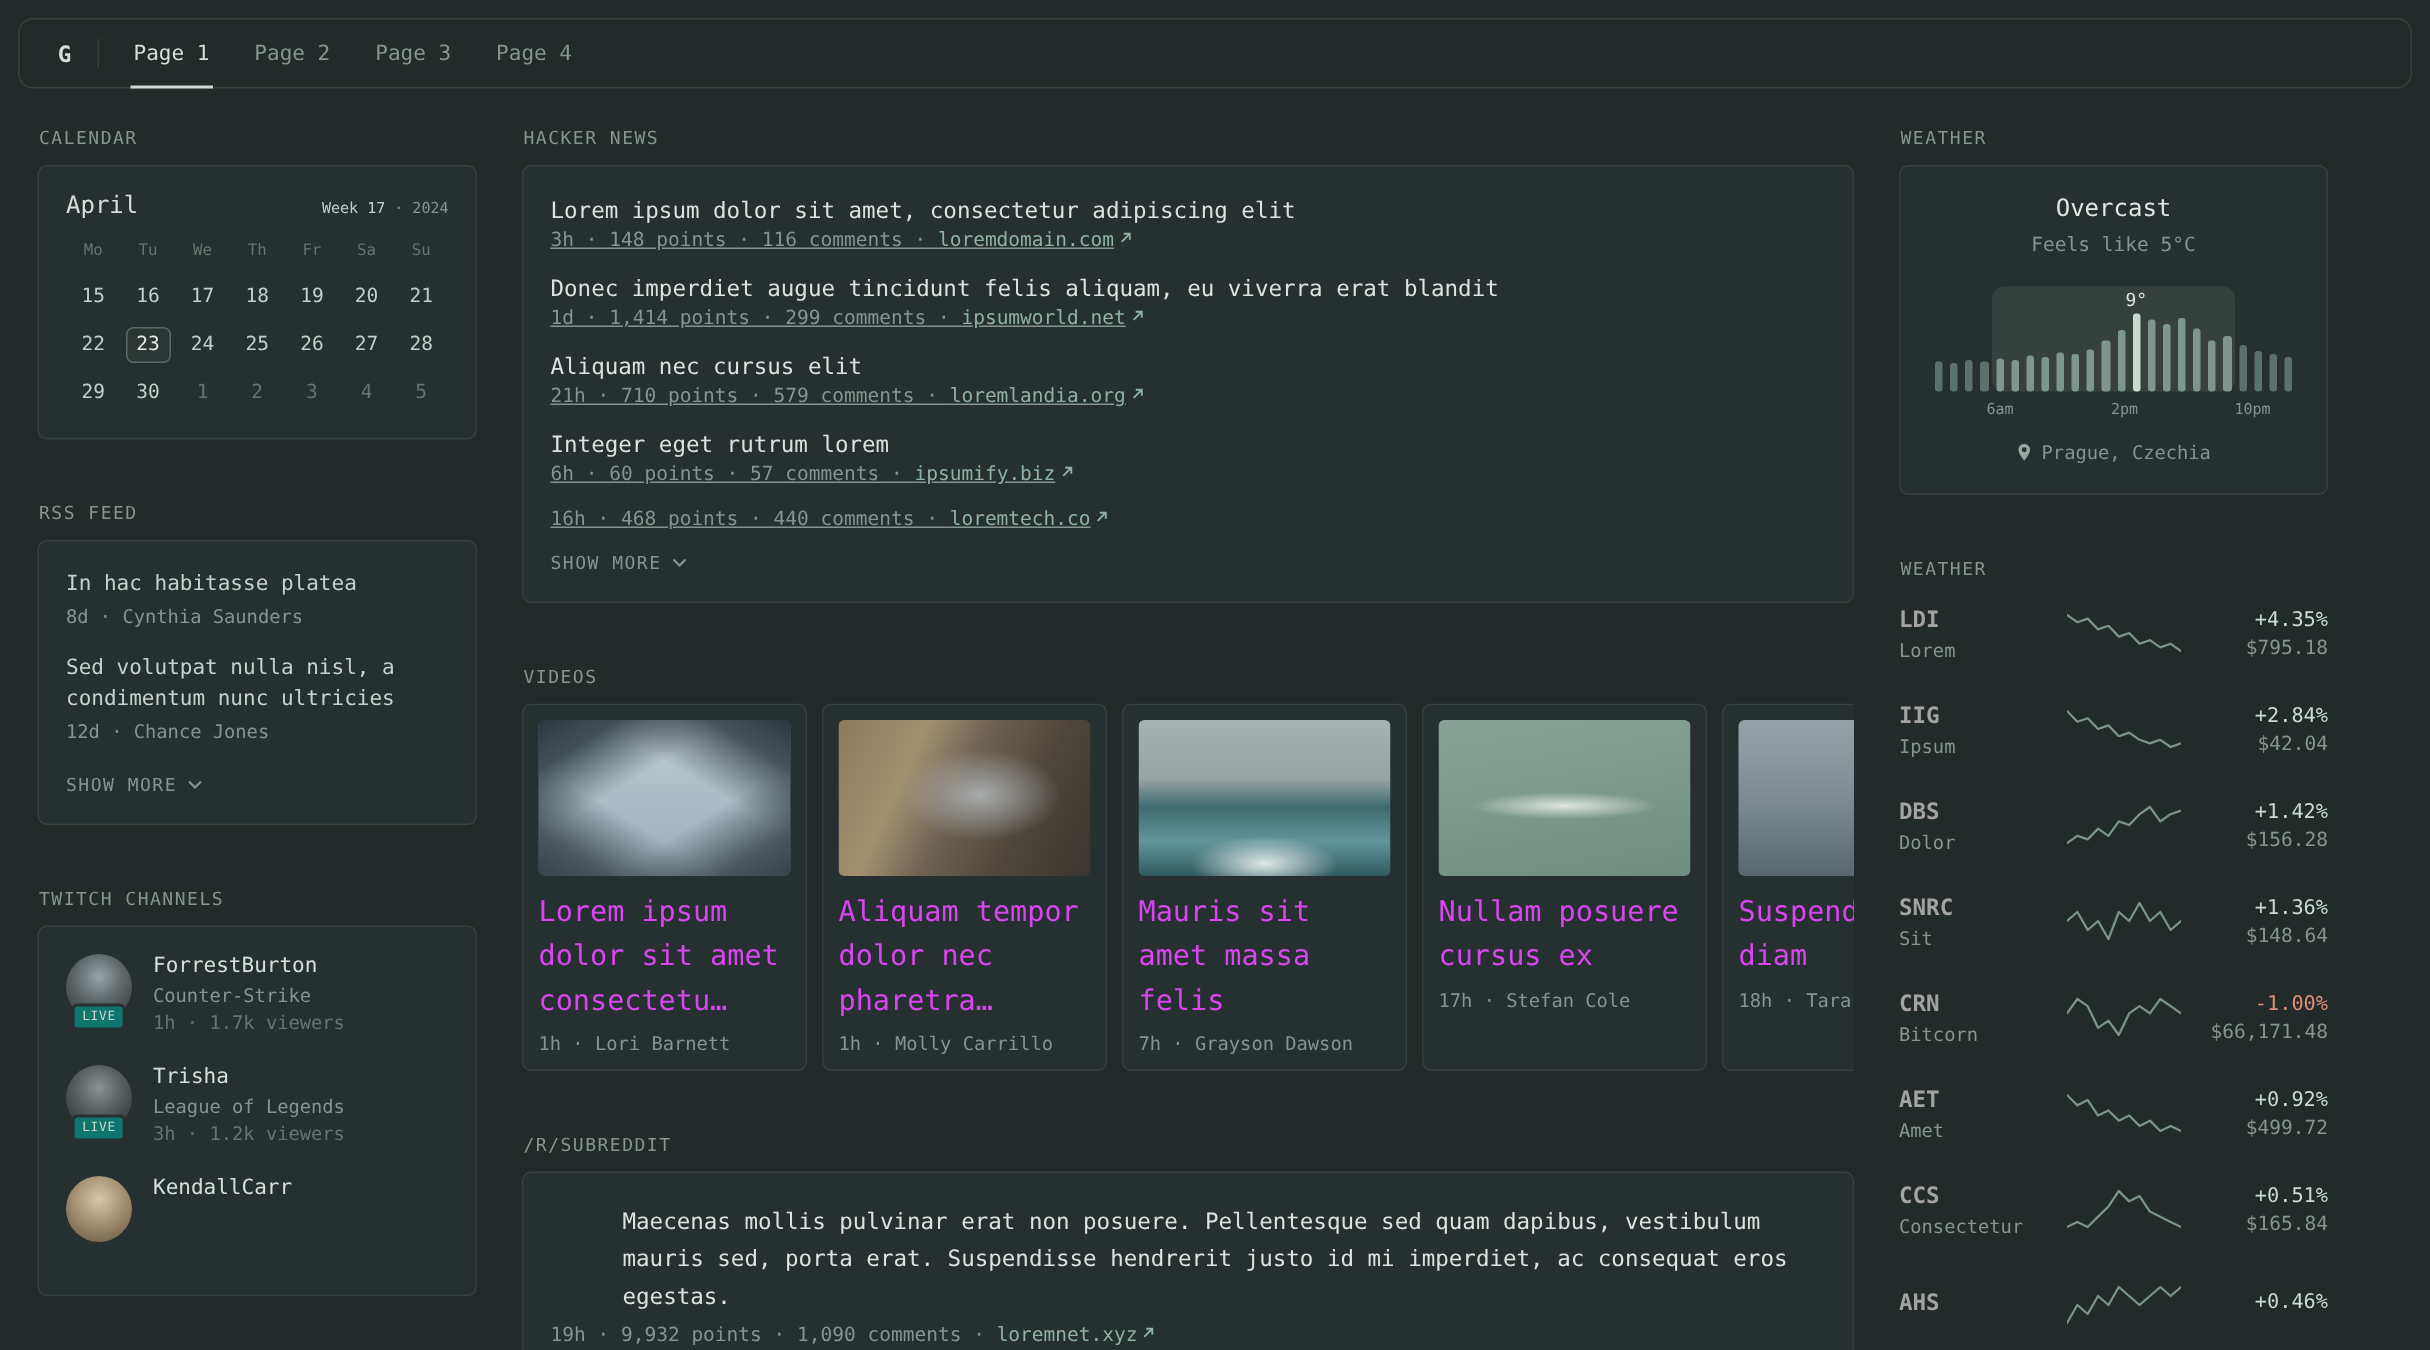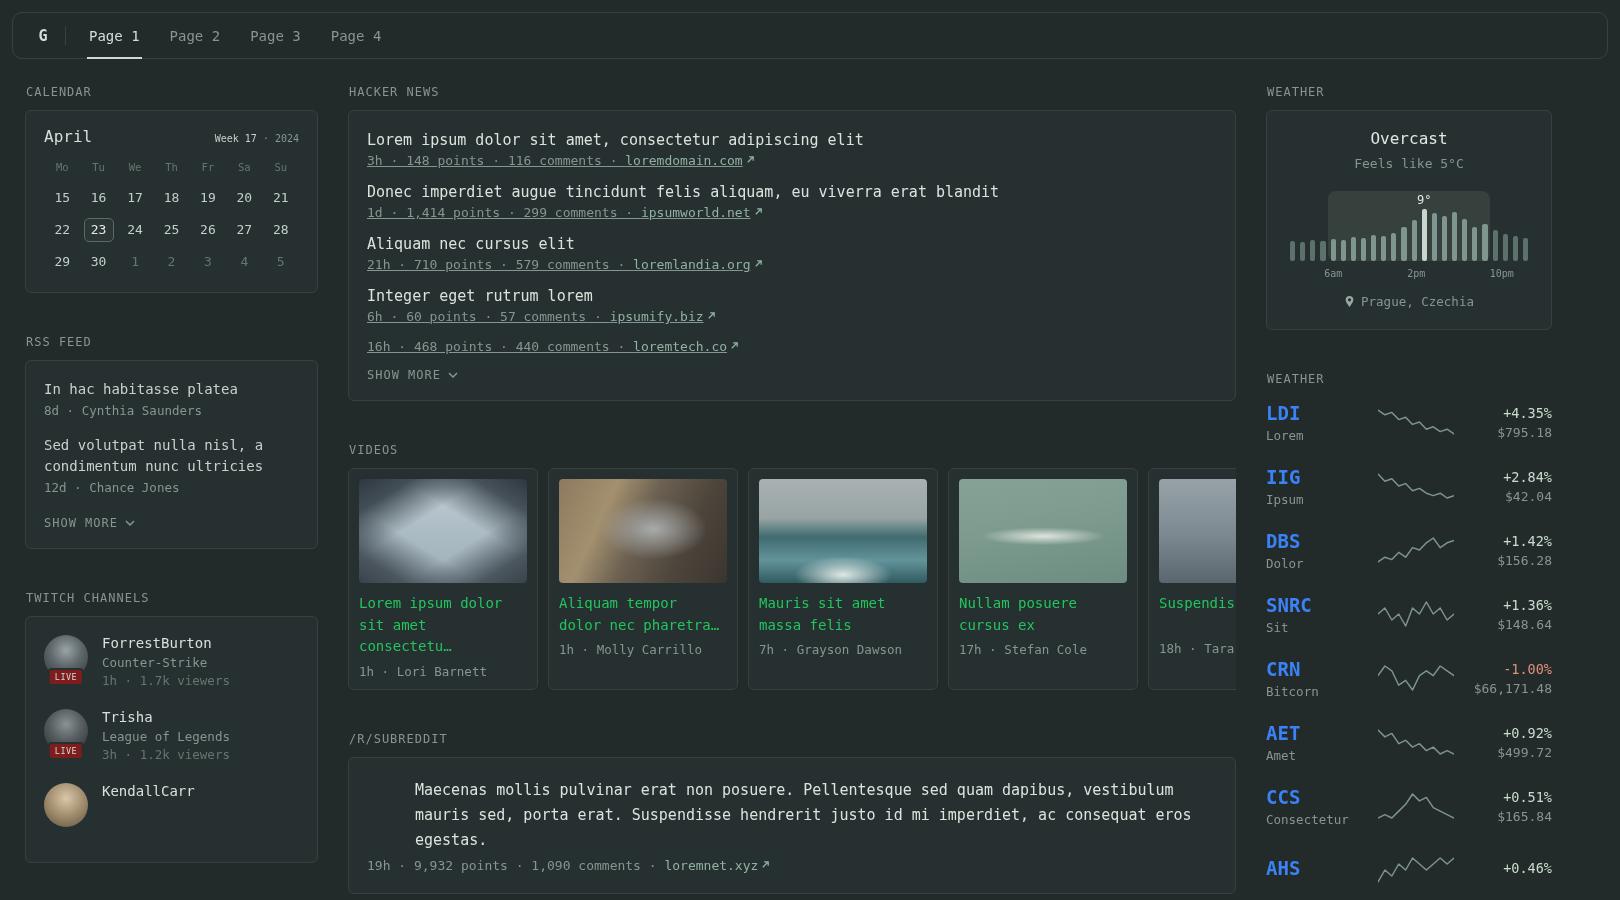--- a/index.html
+++ b/index.html
@@ -60,21 +60,21 @@
 
   
   .twitch{padding:18px 18px 14px;}
   .chan{display:flex; gap:14px; margin-bottom:21px;}
   .avatar{position:relative; width:44px; height:44px; flex:none;}
   .avatar .pic{width:44px; height:44px; border-radius:50%;}
   .av1{background:radial-gradient(circle at 50% 35%, #9aa5a8 0%, #5d6668 45%, #2f3537 100%);}
   .av2{background:radial-gradient(circle at 50% 35%, #8b9294 0%, #565d60 45%, #26292b 100%);}
   .av3{background:radial-gradient(circle at 50% 35%, #d9c7a9 0%, #a08c6d 50%, #5f5140 100%);}
   .live{position:absolute; left:50%; transform:translateX(-50%); bottom:-7px;
-    background:#7f1d1d; color:#cdd8d2; font-size:8.5px; letter-spacing:.5px;
+    background:#0f766e; color:#cdd8d2; font-size:8.5px; letter-spacing:.5px;
     padding:2px 5px; border-radius:4px; border:2px solid var(--card);}
   .chan-name{font-size:14px; color:#d6e0da;}
   .chan-game{font-size:12.5px; color:var(--muted); margin-top:4px;}
   .chan-meta{font-size:12.5px; color:var(--faint); margin-top:3px;}
 
   
   .hn{padding:20px 18px 18px;}
   .hn-item{margin-bottom:15px;}
   .hn-title{font-size:15px; color:#dbe3dd;}
   .hn-meta{font-size:13px; color:var(--muted); margin-top:4px;text-decoration:underline;}
@@ -95,21 +95,21 @@
   .t2{background:
     radial-gradient(ellipse 60px 34px at 56% 48%, #a8abac 0%, rgba(0,0,0,0) 90%),
     linear-gradient(115deg, #8d7a5f 0%, #a3906f 28%, #6c6152 48%, #4e463c 72%, #3a352f 100%);}
   .t3{background:
     radial-gradient(ellipse 70px 26px at 50% 92%, #dfe8e6 0%, rgba(0,0,0,0) 70%),
     linear-gradient(#a9b2b2 0%, #98a3a4 38%, #6e8a8a 46%, #3f6b70 56%, #63949b 78%, #2f5a60 100%);}
   .t4{background:
     radial-gradient(ellipse 62px 9px at 50% 55%, #dfe5df 0%, rgba(0,0,0,0) 100%),
     linear-gradient(170deg, #86a296 0%, #7b9a8d 50%, #6d8d80 100%);}
   .t5{background:linear-gradient(#97a2a8 0%, #7c8890 55%, #5a666e 100%);}
-  .video-title{font-size:14px; line-height:1.55; color:#22c55e; margin-top:10px; min-height:42px;}
+  .video-title{font-size:19px; line-height:1.55; color:#d946ef; margin-top:10px; min-height:42px;}
   .video-meta{font-size:12.5px; color:var(--muted); margin-top:6px;}
 
   .reddit{padding:20px 18px;}
   .reddit-title{font-size:15px; line-height:1.65; color:#dbe3dd; max-width:860px;margin-left:48px;}
   .reddit-meta{font-size:13px; color:var(--muted); margin-top:6px;}
 
   
   .weather{padding:18px 18px 20px; text-align:center;}
   .wx-cond{font-size:16px; color:#e0e7e2;}
   .wx-feels{font-size:13px; color:var(--muted); margin-top:8px;}
@@ -123,21 +123,21 @@
   .wx-peak{position:absolute; top:2px; transform:translateX(-50%); font-size:12px; color:#dfe7e1;}
   .wx-labels{position:absolute; left:0; right:0; bottom:0; height:14px; font-size:10px; color:var(--muted);}
   .wx-labels span{position:absolute; transform:translateX(-50%); bottom:0;}
   .wx-loc{margin-top:15px; font-size:12.5px; color:var(--muted);
     display:flex; justify-content:center; align-items:center; gap:6px;}
   .wx-loc svg{display:block; color:#9aa8a2;}
 
   
   .stock-row{display:flex; align-items:center; height:50px; margin-bottom:14px;}
   .stock-id{width:112px;}
-  .ticker{font-size:19px; font-weight:bold; color:#3b82f6;}
+  .ticker{font-size:15px; font-weight:bold; color:#a3a3a3;}
   .stock-name{font-size:12.5px; color:var(--muted); margin-top:4px;}
   .spark{width:82px; flex:none; color:#7c948b; display:flex; align-items:center;}
   .stock-right{flex:1; text-align:right;}
   .change{font-size:13.5px; color:var(--pos);}
   .change.neg{color:var(--neg);}
   .price{font-size:13px; color:var(--muted); margin-top:4px;}
 </style>
 </head>
 <body>
 

